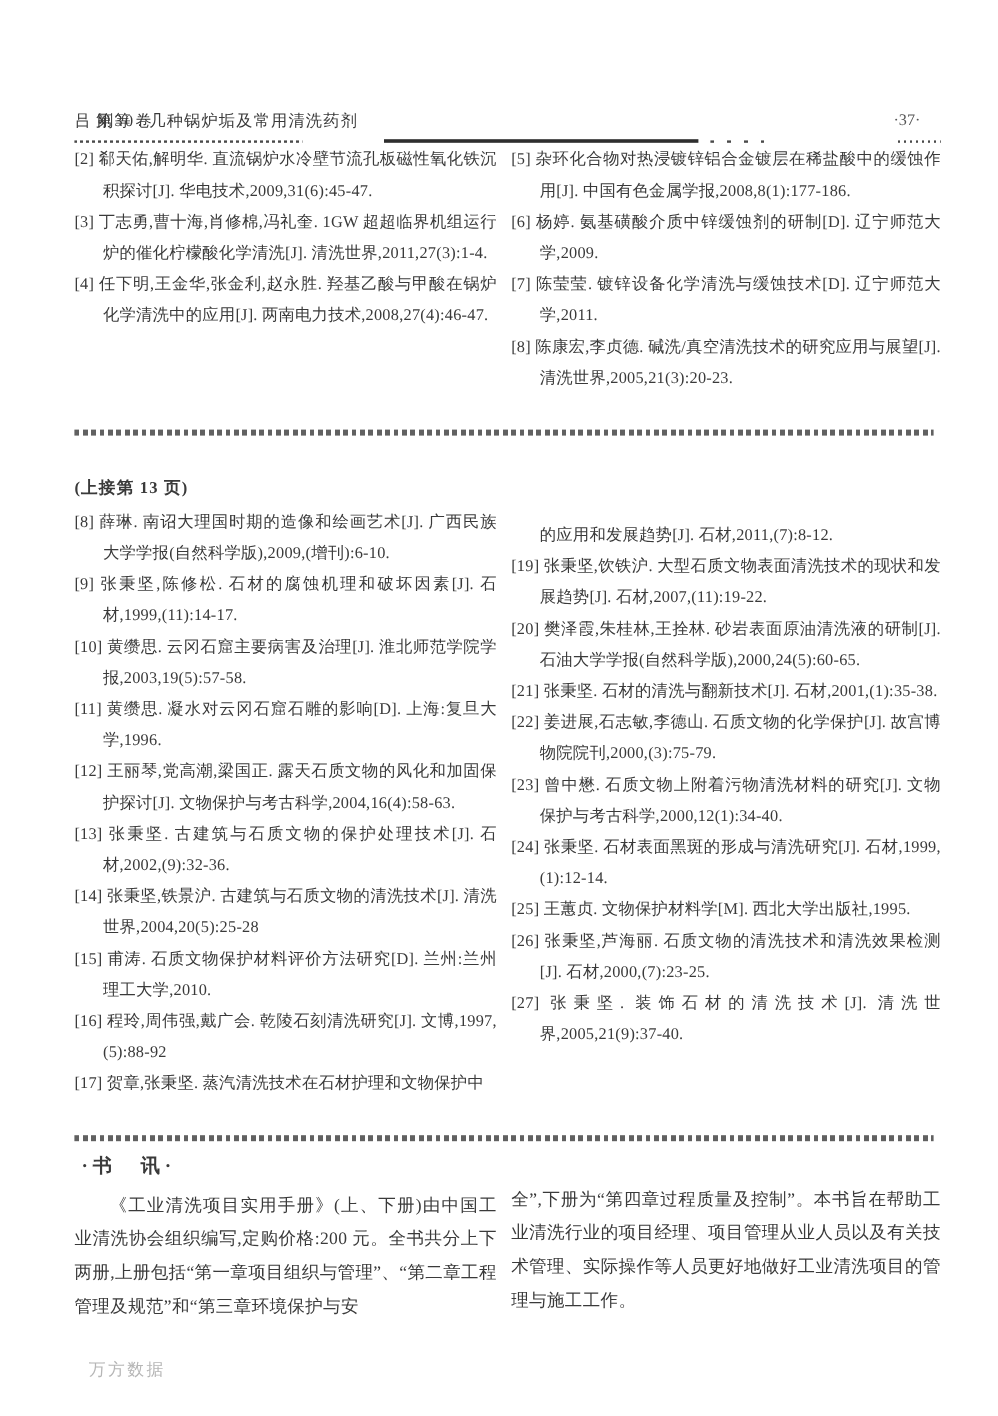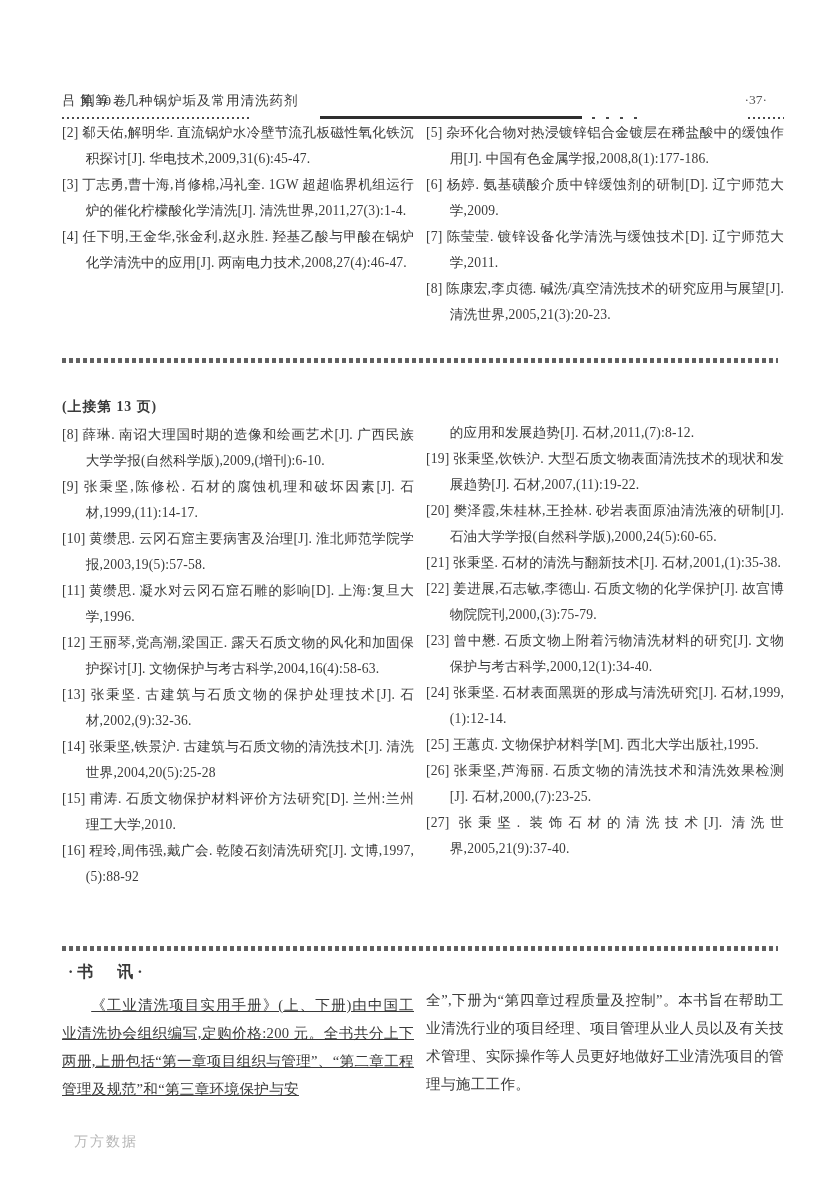--- a/index.html
+++ b/index.html
@@ -51,21 +51,21 @@
   .divider-2{top:946px;}
 
   
   .sec-cont{left:62px;top:392px;width:728px;align-items:center;}
   .cont-note{font-size:13.8px;line-height:30px;margin:0;font-weight:bold;letter-spacing:1px;}
 
   
   .sec-book{left:62px;top:962px;width:728px;}
   .book-title{font-size:16px;font-weight:bold;letter-spacing:4px;margin:0 0 8px 6px;}
   .book-para{font-size:14.6px;line-height:28px;text-align:justify;margin:0;letter-spacing:0.3px;}
-  .indent2{text-indent:2em;text-decoration:underline;}
+  .indent2{text-indent:2em;}
   .col-book-right{margin-top:24px;}
 
   
   .watermark{position:absolute;left:74px;top:1133px;font-size:14px;color:#b6b6b6;letter-spacing:2px;}
 </style>
 </head>
 <body>
 
 <div class="page">
 
@@ -100,20 +100,21 @@
       <p class="cont-note">(上接第 13 页)</p>
       <p class="ref">[8] 薛琳. 南诏大理国时期的造像和绘画艺术[J]. 广西民族大学学报(自然科学版),2009,(增刊):6-10.</p>
       <p class="ref">[9] 张秉坚,陈修松. 石材的腐蚀机理和破坏因素[J]. 石材,1999,(11):14-17.</p>
       <p class="ref">[10] 黄缵思. 云冈石窟主要病害及治理[J]. 淮北师范学院学报,2003,19(5):57-58.</p>
       <p class="ref">[11] 黄缵思. 凝水对云冈石窟石雕的影响[D]. 上海:复旦大学,1996.</p>
       <p class="ref">[12] 王丽琴,党高潮,梁国正. 露天石质文物的风化和加固保护探讨[J]. 文物保护与考古科学,2004,16(4):58-63.</p>
       <p class="ref">[13] 张秉坚. 古建筑与石质文物的保护处理技术[J]. 石材,2002,(9):32-36.</p>
       <p class="ref">[14] 张秉坚,铁景沪. 古建筑与石质文物的清洗技术[J]. 清洗世界,2004,20(5):25-28</p>
       <p class="ref">[15] 甫涛. 石质文物保护材料评价方法研究[D]. 兰州:兰州理工大学,2010.</p>
       <p class="ref">[16] 程玲,周伟强,戴广会. 乾陵石刻清洗研究[J]. 文博,1997,(5):88-92</p>
+      <p class="ref">[17] 贺章,张秉坚. 蒸汽清洗技术在石材护理和文物保护中</p>
     </div>
     <div class="col right">
       <p class="plain carry">的应用和发展趋势[J]. 石材,2011,(7):8-12.</p>
       <p class="ref">[19] 张秉坚,饮铁沪. 大型石质文物表面清洗技术的现状和发展趋势[J]. 石材,2007,(11):19-22.</p>
       <p class="ref">[20] 樊泽霞,朱桂林,王拴林. 砂岩表面原油清洗液的研制[J]. 石油大学学报(自然科学版),2000,24(5):60-65.</p>
       <p class="ref">[21] 张秉坚. 石材的清洗与翻新技术[J]. 石材,2001,(1):35-38.</p>
       <p class="ref">[22] 姜进展,石志敏,李德山. 石质文物的化学保护[J]. 故宫博物院院刊,2000,(3):75-79.</p>
       <p class="ref">[23] 曾中懋. 石质文物上附着污物清洗材料的研究[J]. 文物保护与考古科学,2000,12(1):34-40.</p>
       <p class="ref">[24] 张秉坚. 石材表面黑斑的形成与清洗研究[J]. 石材,1999,(1):12-14.</p>
       <p class="ref">[25] 王蕙贞. 文物保护材料学[M]. 西北大学出版社,1995.</p>

